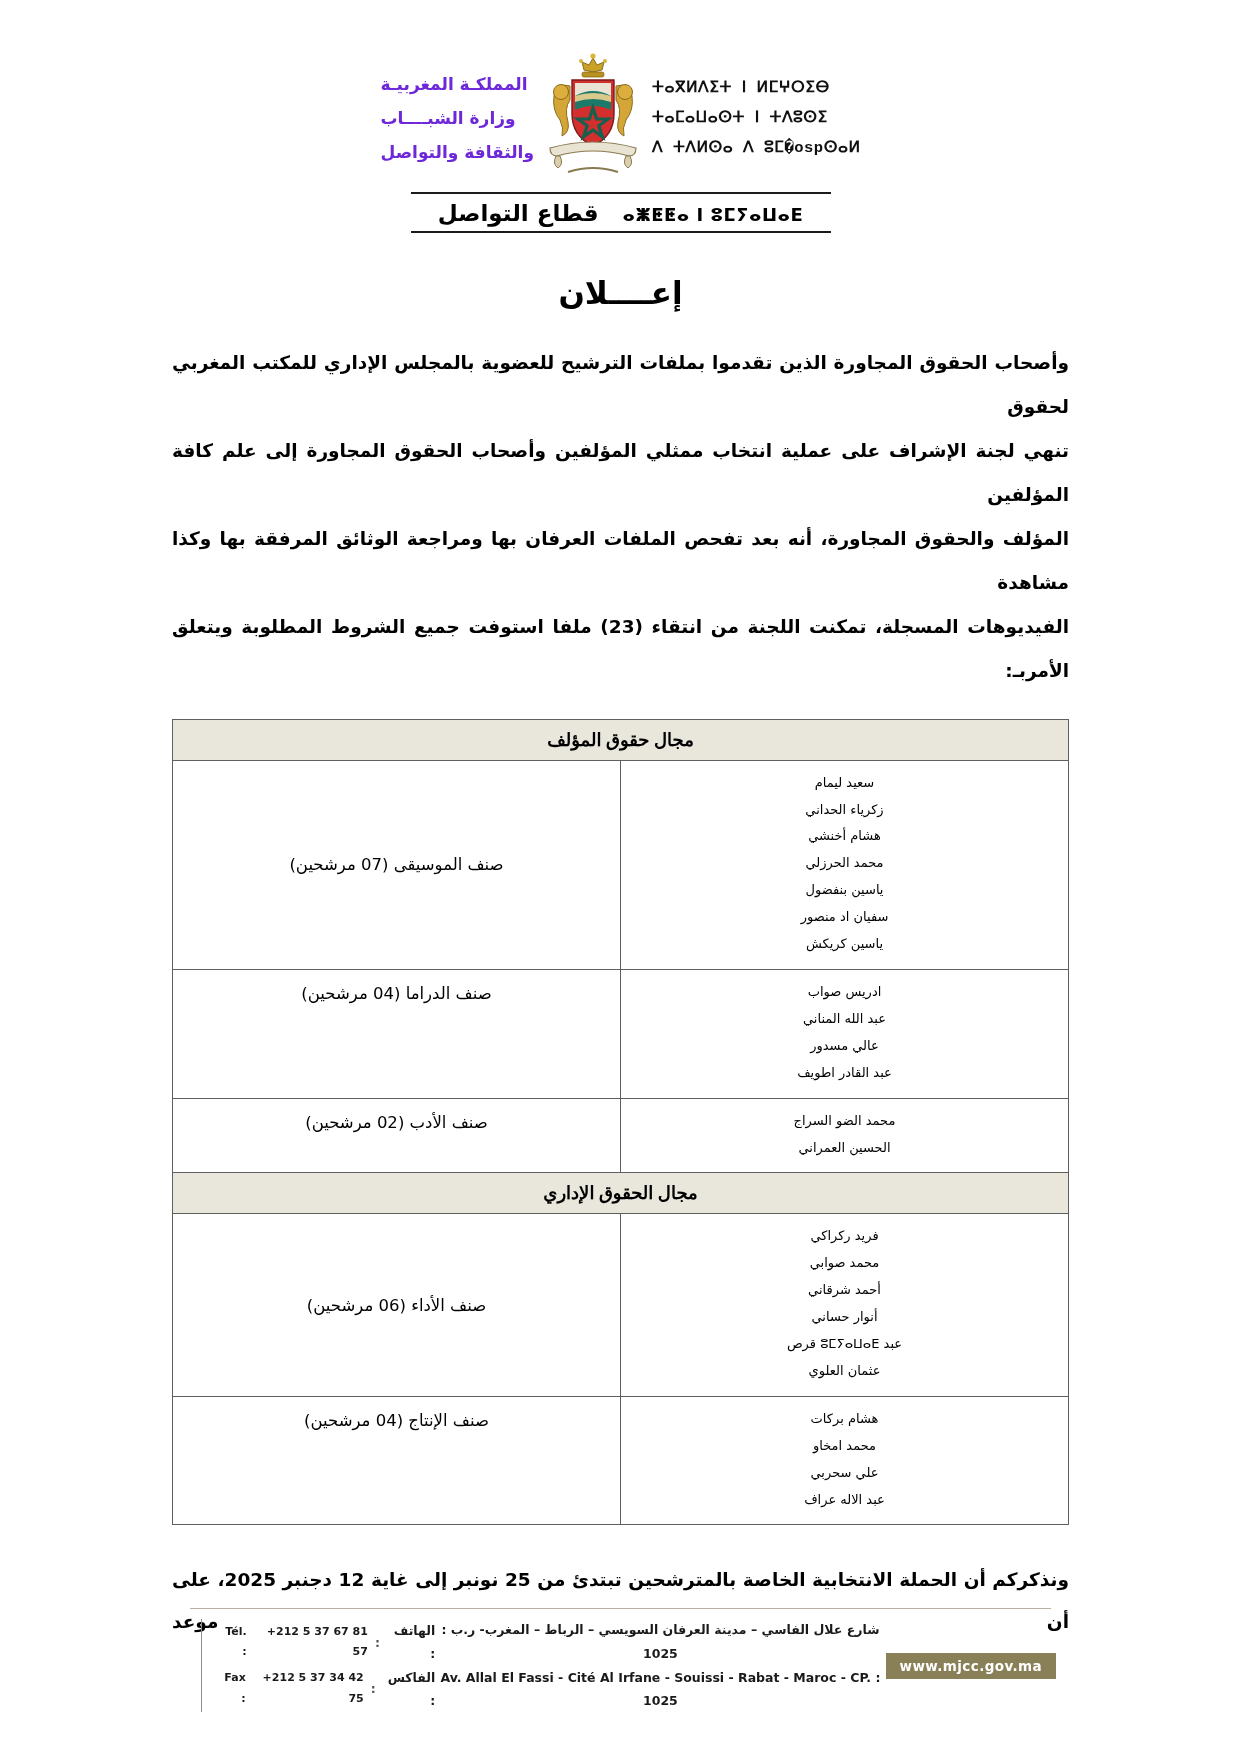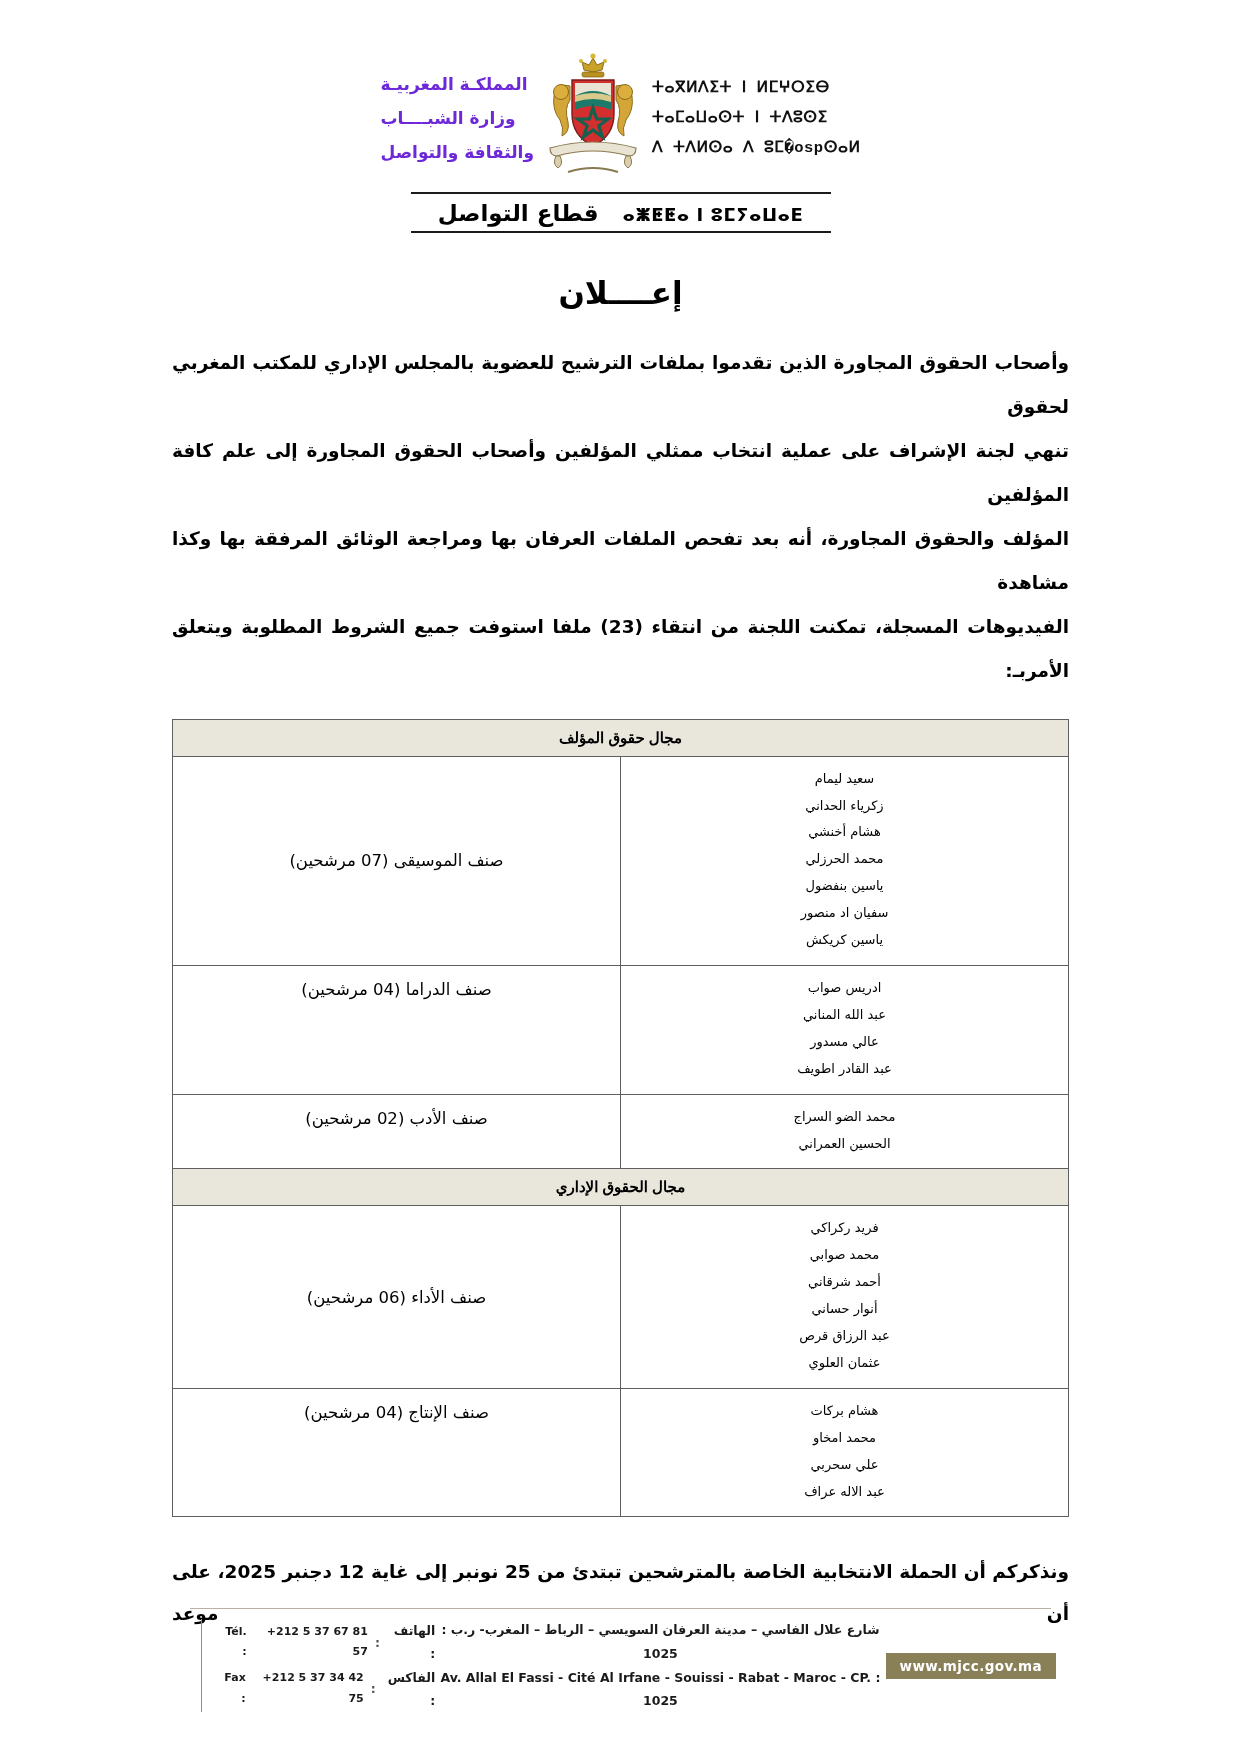--- a/index.html
+++ b/index.html
@@ -137,24 +137,24 @@
     table-layout: fixed;
   }
   table.listing td {
     border: 1px solid #5f5f5f;
     padding: 0;
     vertical-align: middle;
   }
   .section-head {
     background: #e9e6dc;
     text-align: center;
-    font-size: 15px;
+    font-size: 18px;
     font-weight: 700;
     padding: 9px 0 !important;
-    font-family: Liberation Sans, sans-serif;
+    font-family: Liberation Serif, serif;
   }
   td.names {
     width: 54%;
     text-align: center;
     padding: 9px 0 11px 0 !important;
   }
   td.catlabel {
     width: 46%;
     text-align: center;
     font-size: 16.5px;
@@ -358,21 +358,21 @@
         <tr>
           <td class="section-head" colspan="2">مجال الحقوق الإداري</td>
         </tr>
 
         <tr>
           <td class="names">
             <div class="name-line">فريد ركراكي</div>
             <div class="name-line">محمد صوابي</div>
             <div class="name-line">أحمد شرقاني</div>
             <div class="name-line">أنوار حساني</div>
-            <div class="name-line">عبد الرزاق قرص</div>
+            <div class="name-line">عبد ⵓⵎⵢⴰⵡⴰⴹ قرص</div>
             <div class="name-line">عثمان العلوي</div>
           </td>
           <td class="catlabel">صنف الأداء (06 مرشحين)</td>
         </tr>
 
         <tr>
           <td class="names">
             <div class="name-line">هشام بركات</div>
             <div class="name-line">محمد امخاو</div>
             <div class="name-line">علي سحربي</div>

